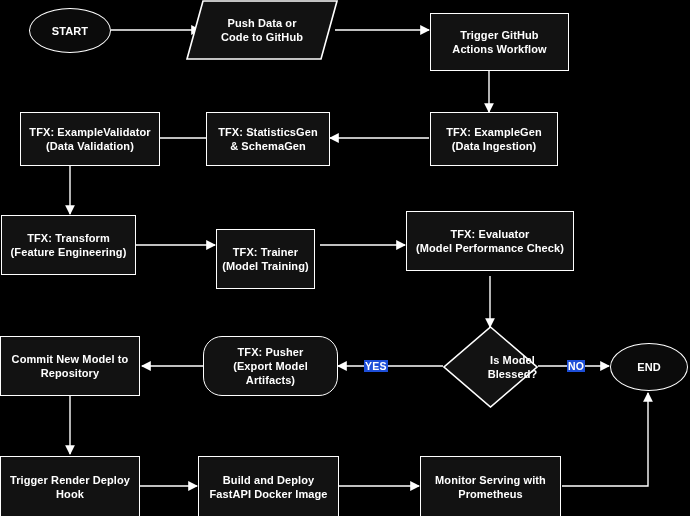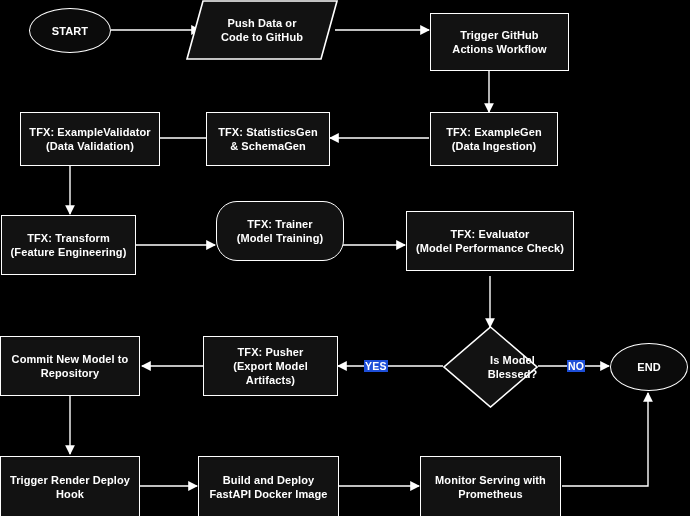--- a/index.html
+++ b/index.html
@@ -171,39 +171,39 @@
   <div class="node" style="left:0px; top:112px; width:140px; height:54px;margin-left:20px;">
     <span class="label">TFX: ExampleValidator
 (Data Validation)</span>
   </div>
 
   <div class="node" style="left:1px; top:215px; width:135px; height:60px;justify-content:center;">
     <span class="label">TFX: Transform
 (Feature Engineering)</span>
   </div>
 
-  <div class="node" style="left:216px; top:201px; width:128px; height:60px;border-radius:21px;">
+  <div class="node" style="left:216px; top:229px; width:99px; height:60px;">
     <span class="label">TFX: Trainer
 (Model Training)</span>
   </div>
 
   <div class="node" style="left:406px; top:211px; width:168px; height:60px;">
     <span class="label">TFX: Evaluator
 (Model Performance Check)</span>
   </div>
 
   <div class="node diamond" style="left:443px; top:326px; width:95px; height:82px;">
     <svg class="dia-shape" viewBox="0 0 95 82" preserveAspectRatio="none">
       <polygon points="47.5,1 94,41 47.5,81 1,41" fill="#121212" stroke="#ffffff" stroke-width="1.6"></polygon>
     </svg>
     <span class="label">Is Model
 Blessed?</span>
   </div>
 
-  <div class="node" style="left:203px; top:336px; width:135px; height:60px;">
+  <div class="node" style="left:203px; top:336px; width:135px; height:60px;border-radius:19px;">
     <span class="label">TFX: Pusher
 (Export Model Artifacts)</span>
   </div>
 
   <div class="node" style="left:0px; top:336px; width:140px; height:60px;">
     <span class="label">Commit New Model to
 Repository</span>
   </div>
 
   <div class="node terminator" style="left:610px; top:343px; width:78px; height:48px;">

